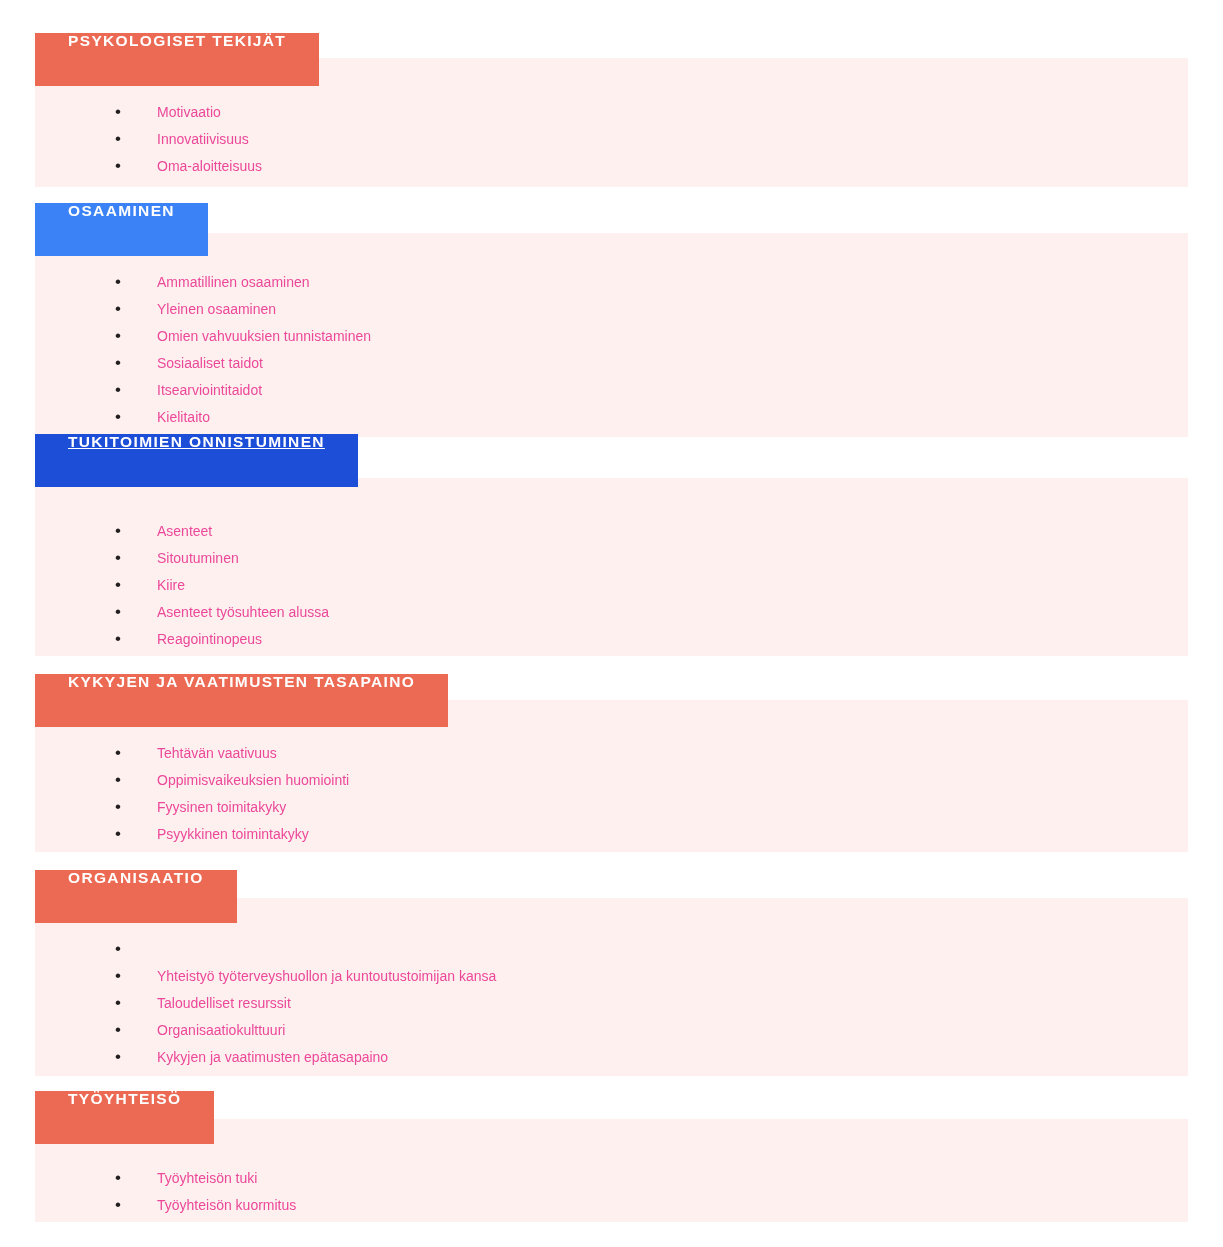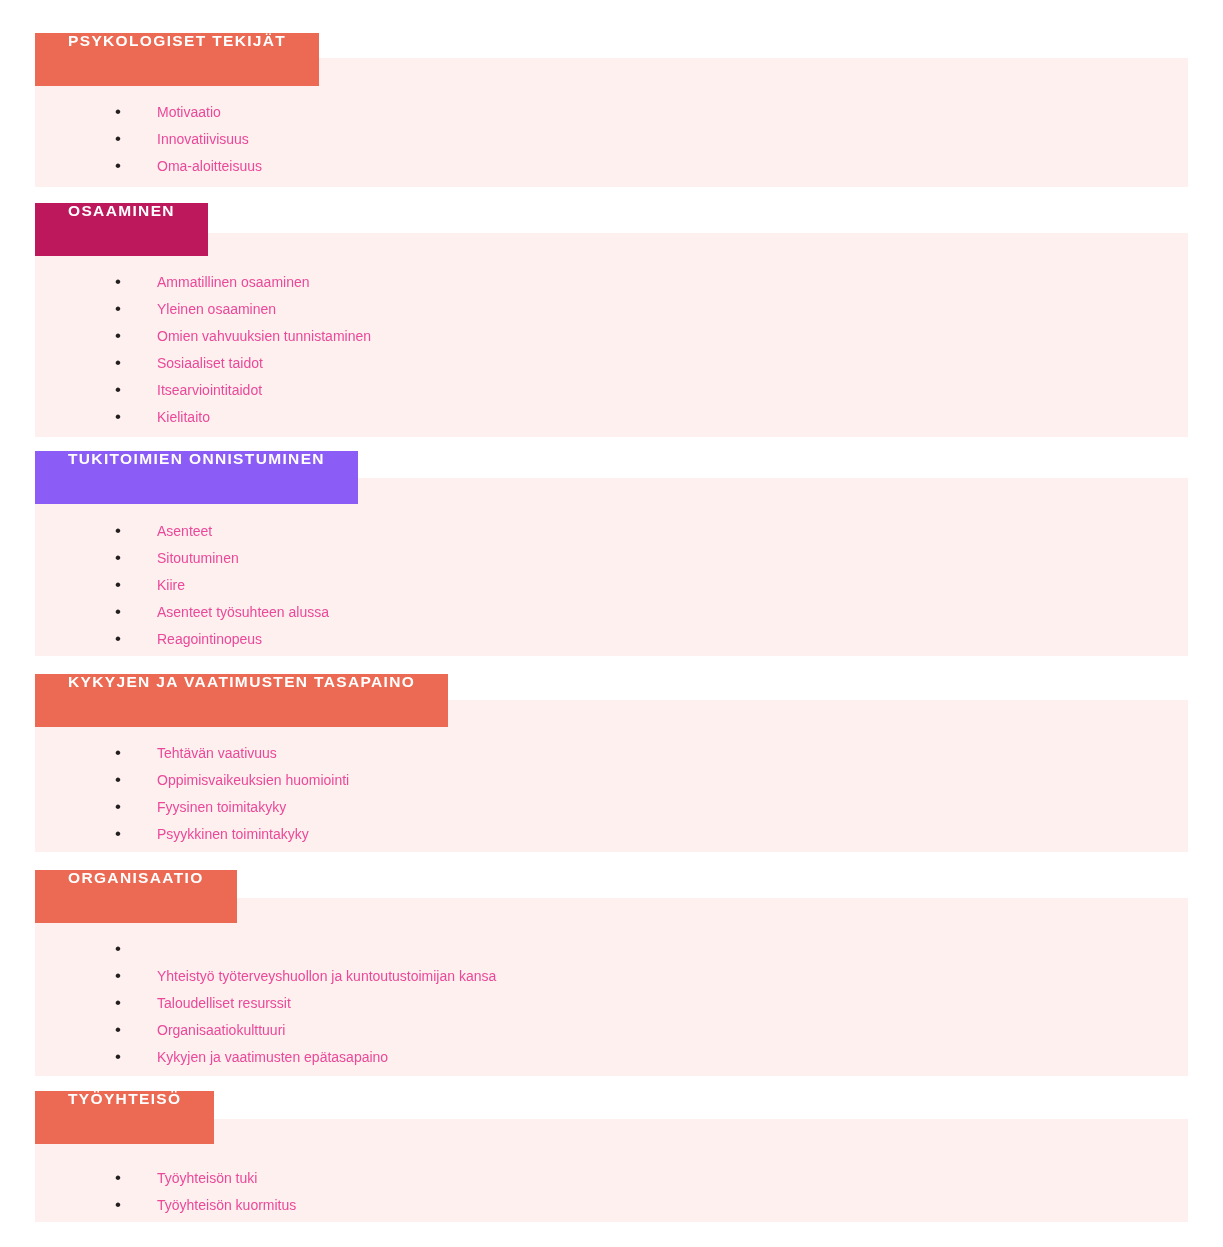--- a/index.html
+++ b/index.html
@@ -106,21 +106,21 @@
           <span class="item-label">Innovatiivisuus</span>
         </li>
         <li class="list-item">
           <span class="bullet-icon">•</span>
           <span class="item-label">Oma-aloitteisuus</span>
         </li>
       </ul>
     </div>
     <div class="section">
       <div class="section-panel" style="top: 233px; height: 204px; background: rgb(253, 240, 238);"></div>
-      <div class="section-header" style="top: 203px; background: #be185d;">
+      <div class="section-header" style="top: 203px; background: #3b82f6;">
         <span class="section-header-label">OSAAMINEN</span>
       </div>
       <ul class="section-list" style="top: 268px; left: 115px;">
         <li class="list-item">
           <span class="bullet-icon">•</span>
           <span class="item-label">Ammatillinen osaaminen</span>
         </li>
         <li class="list-item">
           <span class="bullet-icon">•</span>
           <span class="item-label">Yleinen osaaminen</span>
@@ -138,21 +138,21 @@
           <span class="item-label">Itsearviointitaidot</span>
         </li>
         <li class="list-item">
           <span class="bullet-icon">•</span>
           <span class="item-label">Kielitaito</span>
         </li>
       </ul>
     </div>
     <div class="section">
       <div class="section-panel" style="top: 478px; height: 178px; background: rgb(253, 240, 238);"></div>
-      <div class="section-header" style="top: 451px; background: #8b5cf6;">
+      <div class="section-header" style="top: 434px; background: #1d4ed8; text-decoration: underline;">
         <span class="section-header-label">TUKITOIMIEN ONNISTUMINEN</span>
       </div>
       <ul class="section-list" style="top: 517px; left: 115px;">
         <li class="list-item">
           <span class="bullet-icon">•</span>
           <span class="item-label">Asenteet</span>
         </li>
         <li class="list-item">
           <span class="bullet-icon">•</span>
           <span class="item-label">Sitoutuminen</span>

